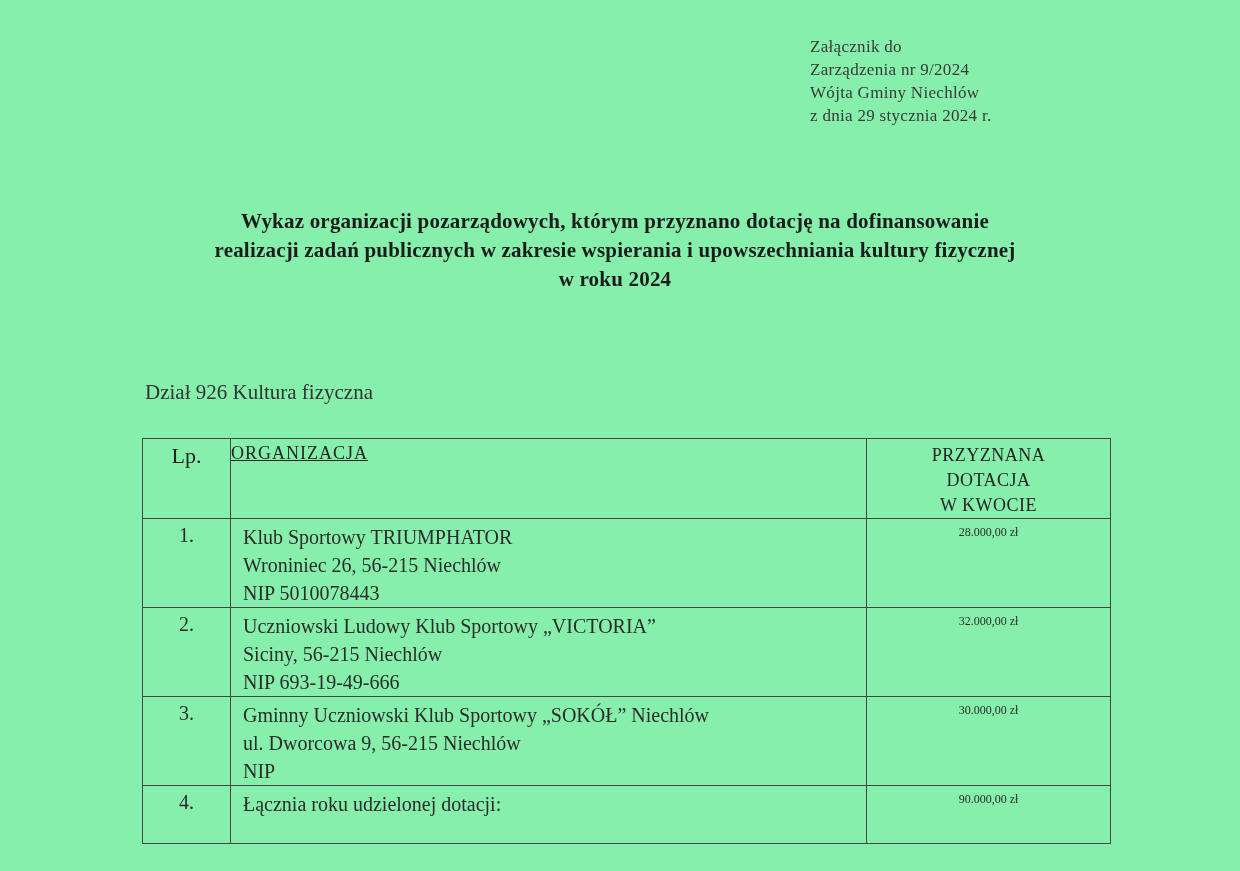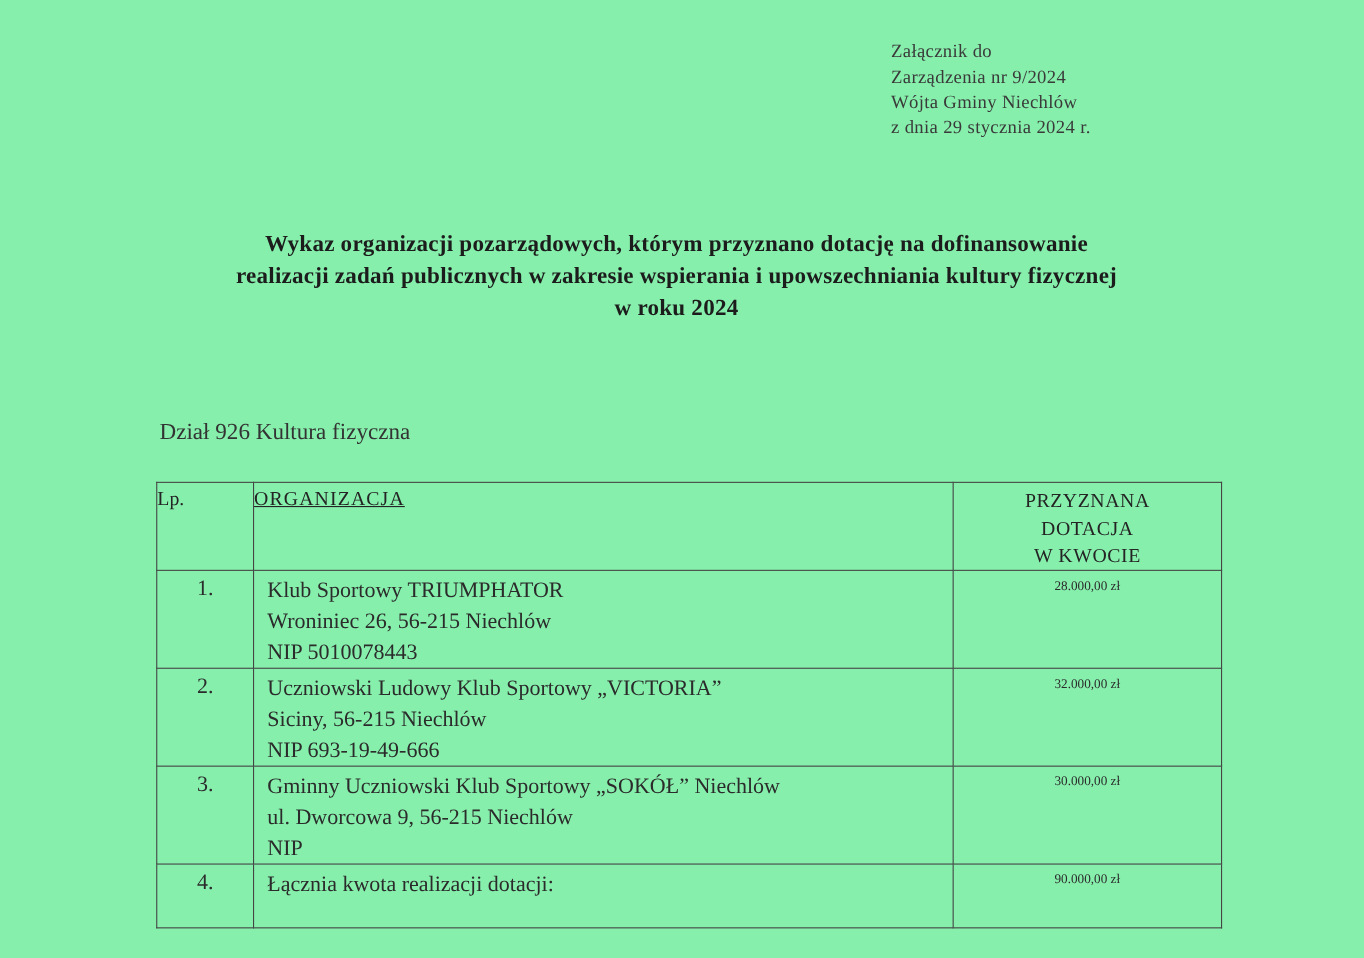--- a/index.html
+++ b/index.html
@@ -62,23 +62,23 @@
   table.grants td, table.grants th {
     border: 1.5px solid #454545;
     vertical-align: top;
     font-weight: normal;
   }
   tr.hdr-row { height: 77px; }
   tr.body-row { height: 87px; }
   tr.total-row { height: 58px; }
 
   th.h-lp {
-    text-align: left;
+    text-align: center;
     font-weight: bold;
-    font-size: 18px;
+    font-size: 22px;
     padding-top: 4px;
     color: #242424;
   }
   th.h-org {
     text-align: left;
     font-weight: bold;
     font-size: 18px;
     letter-spacing: 1px;
     padding-top: 4px;
     color: #242424;
@@ -173,20 +173,20 @@
         <div>Gminny Uczniowski Klub Sportowy „SOKÓŁ” Niechlów</div>
         <div>ul. Dworcowa 9, 56-215 Niechlów</div>
         <div>NIP</div>
       </td>
       <td class="amount-cell">30.000,00 zł</td>
     </tr>
 
     <tr class="total-row">
       <td class="lp-cell">4.</td>
       <td class="org-cell">
-        <div>Łącznia kwota realizacji dotacji:</div>
+        <div>Łącznia roku udzielonej dotacji:</div>
       </td>
       <td class="amount-cell">90.000,00 zł</td>
     </tr>
   </tbody>
     </table>
 
 </div>
 
 </body></html>

